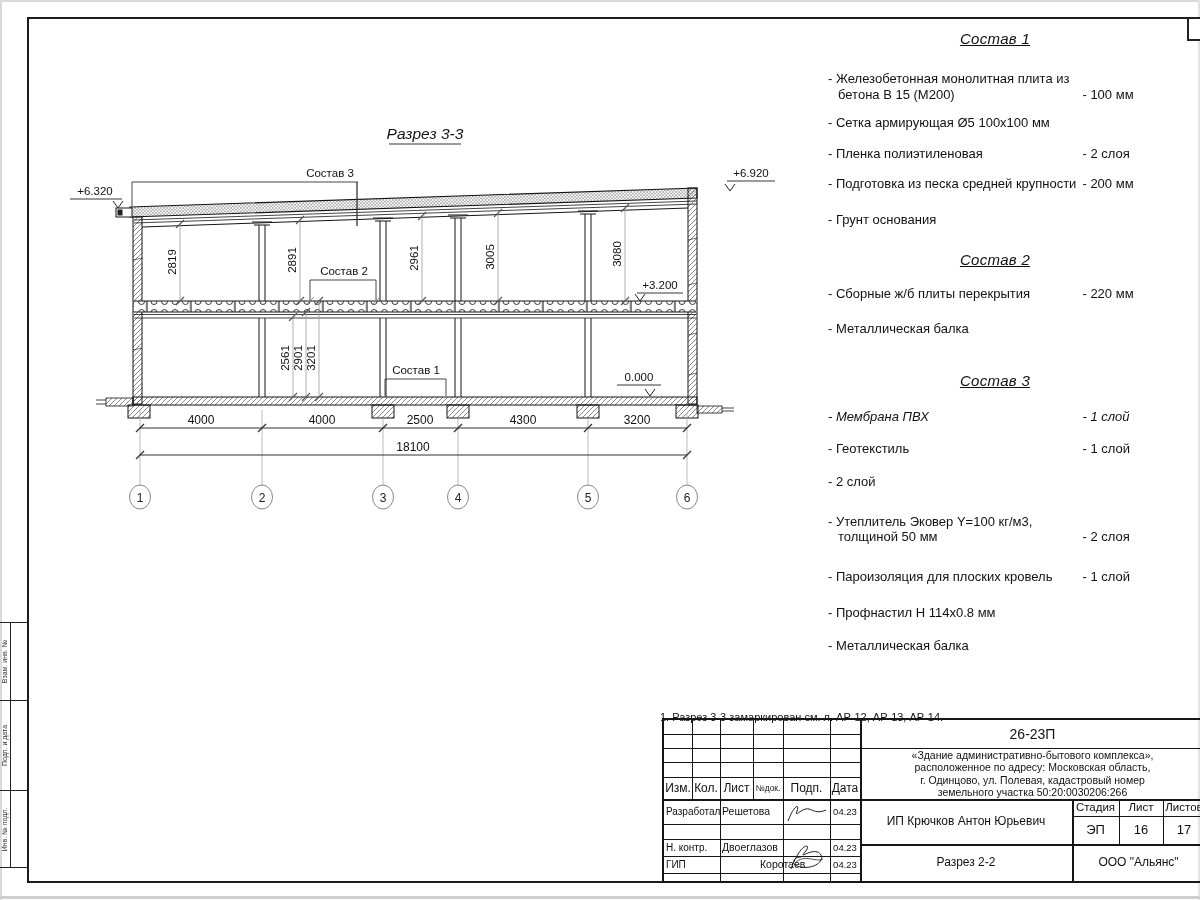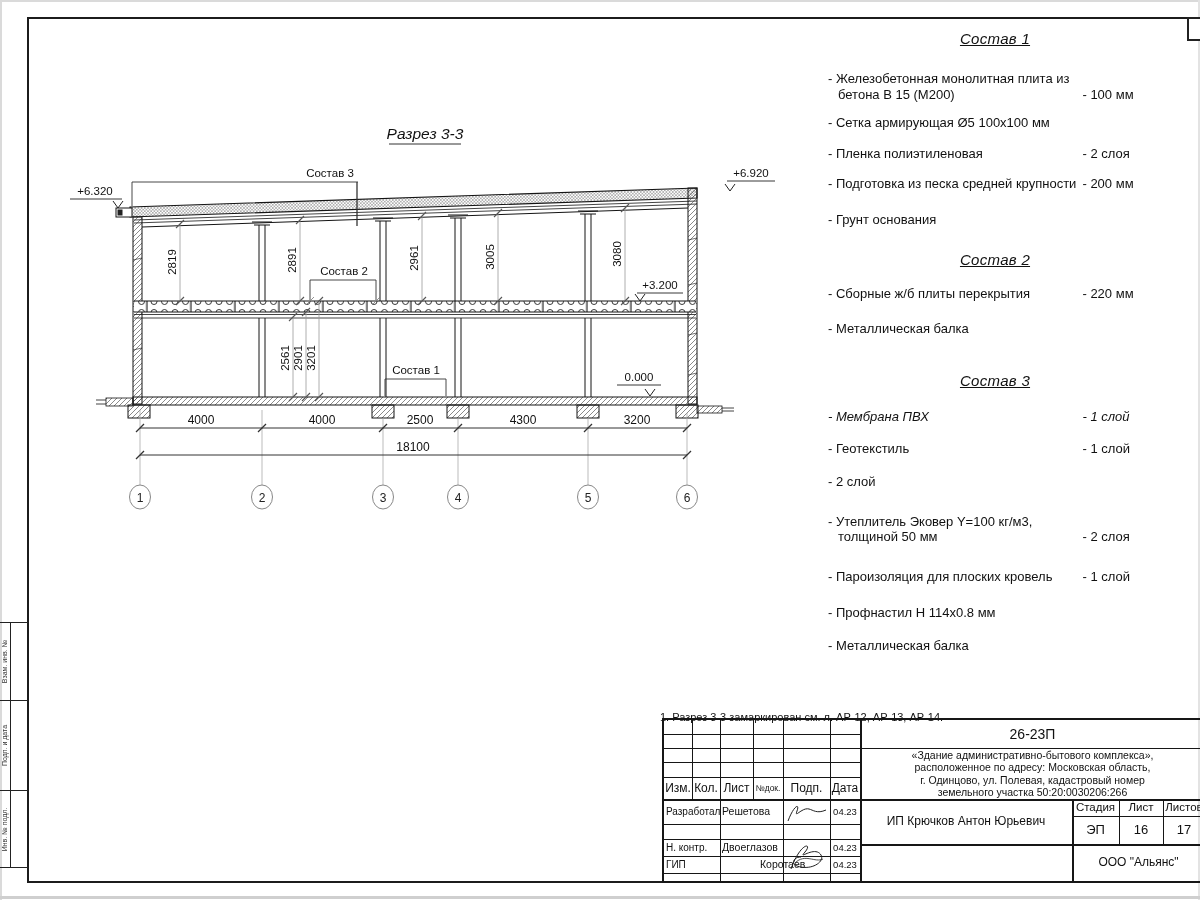--- a/index.html
+++ b/index.html
@@ -404,16 +404,17 @@
       <div>г. Одинцово, ул. Полевая, кадастровый номер</div>
       <div>земельного участка 50:20:0030206:266</div>
     </div>
     <div class="cell" style="left:196px;top:79px;width:212px;height:45px;font-size:12px;">ИП Крючков Антон Юрьевич</div>
     <div class="cell" style="left:408px;top:79px;width:47px;height:17px;font-size:11.5px;">Стадия</div>
     <div class="cell" style="left:455px;top:79px;width:44px;height:17px;font-size:11.5px;">Лист</div>
     <div class="cell" style="left:499px;top:79px;width:42px;height:17px;font-size:11.5px;">Листов</div>
     <div class="cell" style="left:408px;top:96px;width:47px;height:28px;font-size:13px;">ЭП</div>
     <div class="cell" style="left:455px;top:96px;width:44px;height:28px;font-size:13px;">16</div>
     <div class="cell" style="left:499px;top:96px;width:42px;height:28px;font-size:13px;">17</div>
+    <div class="cell" style="left:196px;top:124px;width:212px;height:37px;font-size:12px;">Разрез 2-2</div>
     <div class="cell" style="left:408px;top:124px;width:133px;height:37px;font-size:12px;">ООО "Альянс"</div>
   </div>
 
 </div>
 
 </body></html>

